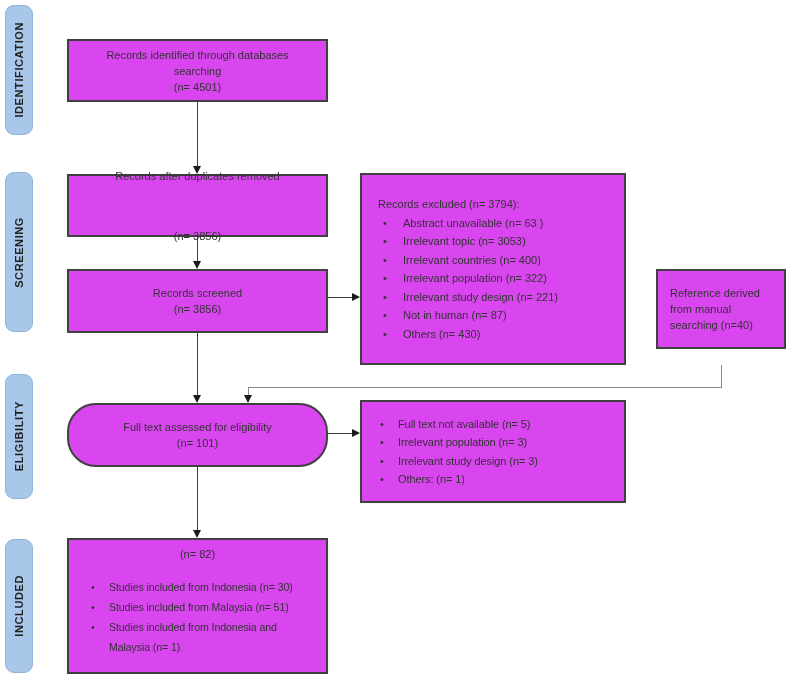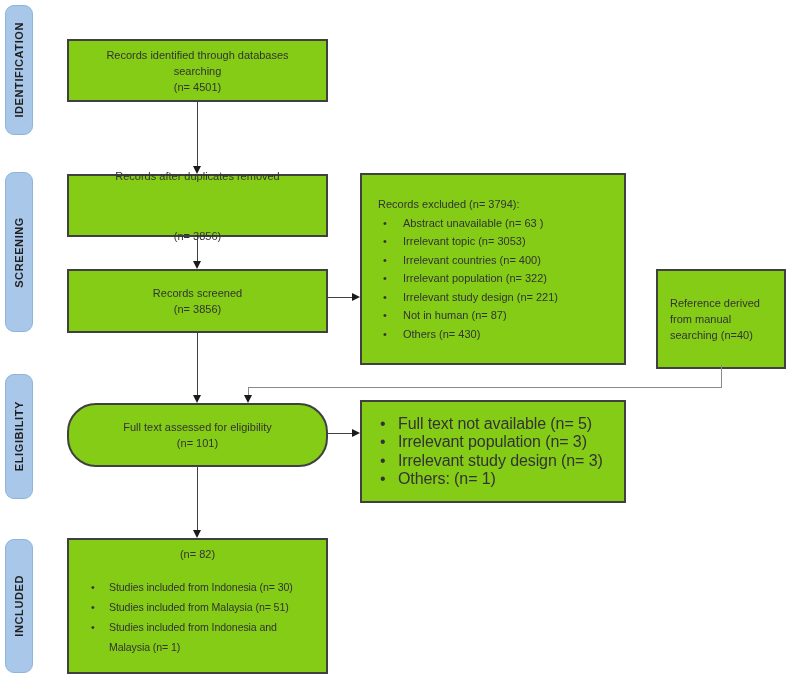--- a/index.html
+++ b/index.html
@@ -16,38 +16,38 @@
   .canvas{position:relative;width:790px;height:678px;background:#ffffff;overflow:hidden;}
 
   
   .stage{position:absolute;left:5px;width:28px;background:var(--stage-fill);
          border:1px solid var(--stage-border);border-radius:9px;
          display:flex;align-items:center;justify-content:center;box-sizing:border-box;}
   .stage span{writing-mode:vertical-rl;transform:rotate(180deg);
               font-size:11px;font-weight:600;letter-spacing:.6px;color:#1f1f1f;white-space:nowrap;}
 
   
-  .fbox{position:absolute;border:2px solid var(--box-border);background:#84cc16;
+  .fbox{position:absolute;border:2px solid var(--box-border);background:#d946ef;
         box-sizing:border-box;font-size:11px;line-height:16px;}
   .fbox.center{display:flex;flex-direction:column;align-items:center;justify-content:center;text-align:center;}
   .ln{width:100%;}
 
   
   .listbox{display:flex;flex-direction:column;justify-content:center;text-align:left;}
   .listbox .heading{padding-left:2px;line-height:18.5px;}
   ul.blist{list-style:none;margin:0;padding:0;}
   ul.blist li{position:relative;line-height:18.5px;}
   ul.blist li::before{content:"\2022";position:absolute;}
 
   #boxA{padding:0 6px 0 14px;}
   #boxA ul.blist li{padding-left:27px;}
   #boxA ul.blist li::before{left:7px;}
 
   #boxC{padding:0 2px 0 12px;}
-  #boxC ul.blist li{padding-left:24px;font-size:16px;letter-spacing:-.1px;white-space:nowrap;}
+  #boxC ul.blist li{padding-left:24px;font-size:11px;letter-spacing:-.1px;white-space:nowrap;}
   #boxC ul.blist li::before{left:6px;}
 
   #boxB{display:flex;flex-direction:column;justify-content:center;padding:0 10px 0 12px;text-align:left;}
 
   #box5{padding-top:6px;}
   #box5 .title{text-align:center;line-height:17px;}
   #box5 ul.blist{margin-top:14px;}
   #box5 ul.blist li{padding-left:40px;padding-right:16px;line-height:20px;font-size:10.6px;letter-spacing:-.1px;}
   #box5 ul.blist li::before{left:22px;}
 
@@ -102,21 +102,21 @@
       <li>Abstract unavailable (n= 63 )</li>
       <li>Irrelevant topic (n= 3053)</li>
       <li>Irrelevant countries (n= 400)</li>
       <li>Irrelevant population (n= 322)</li>
       <li>Irrelevant study design (n= 221)</li>
       <li>Not in human (n= 87)</li>
       <li>Others (n= 430)</li>
     </ul>
   </div>
 
-  <div class="fbox" id="boxB" style="left:656px;top:269px;width:130px;height:100px;">
+  <div class="fbox" id="boxB" style="left:656px;top:269px;width:130px;height:80px;">
     <div>Reference derived from manual searching (n=40)</div>
   </div>
 
   <div class="fbox center" style="left:67px;top:403px;width:261px;height:64px;border-radius:29px;">
     <div class="ln">Full text assessed for eligibility</div>
     <div class="ln">(n= 101)</div>
   </div>
 
   <div class="fbox listbox" id="boxC" style="left:360px;top:400px;width:266px;height:103px;">
     <ul class="blist">

